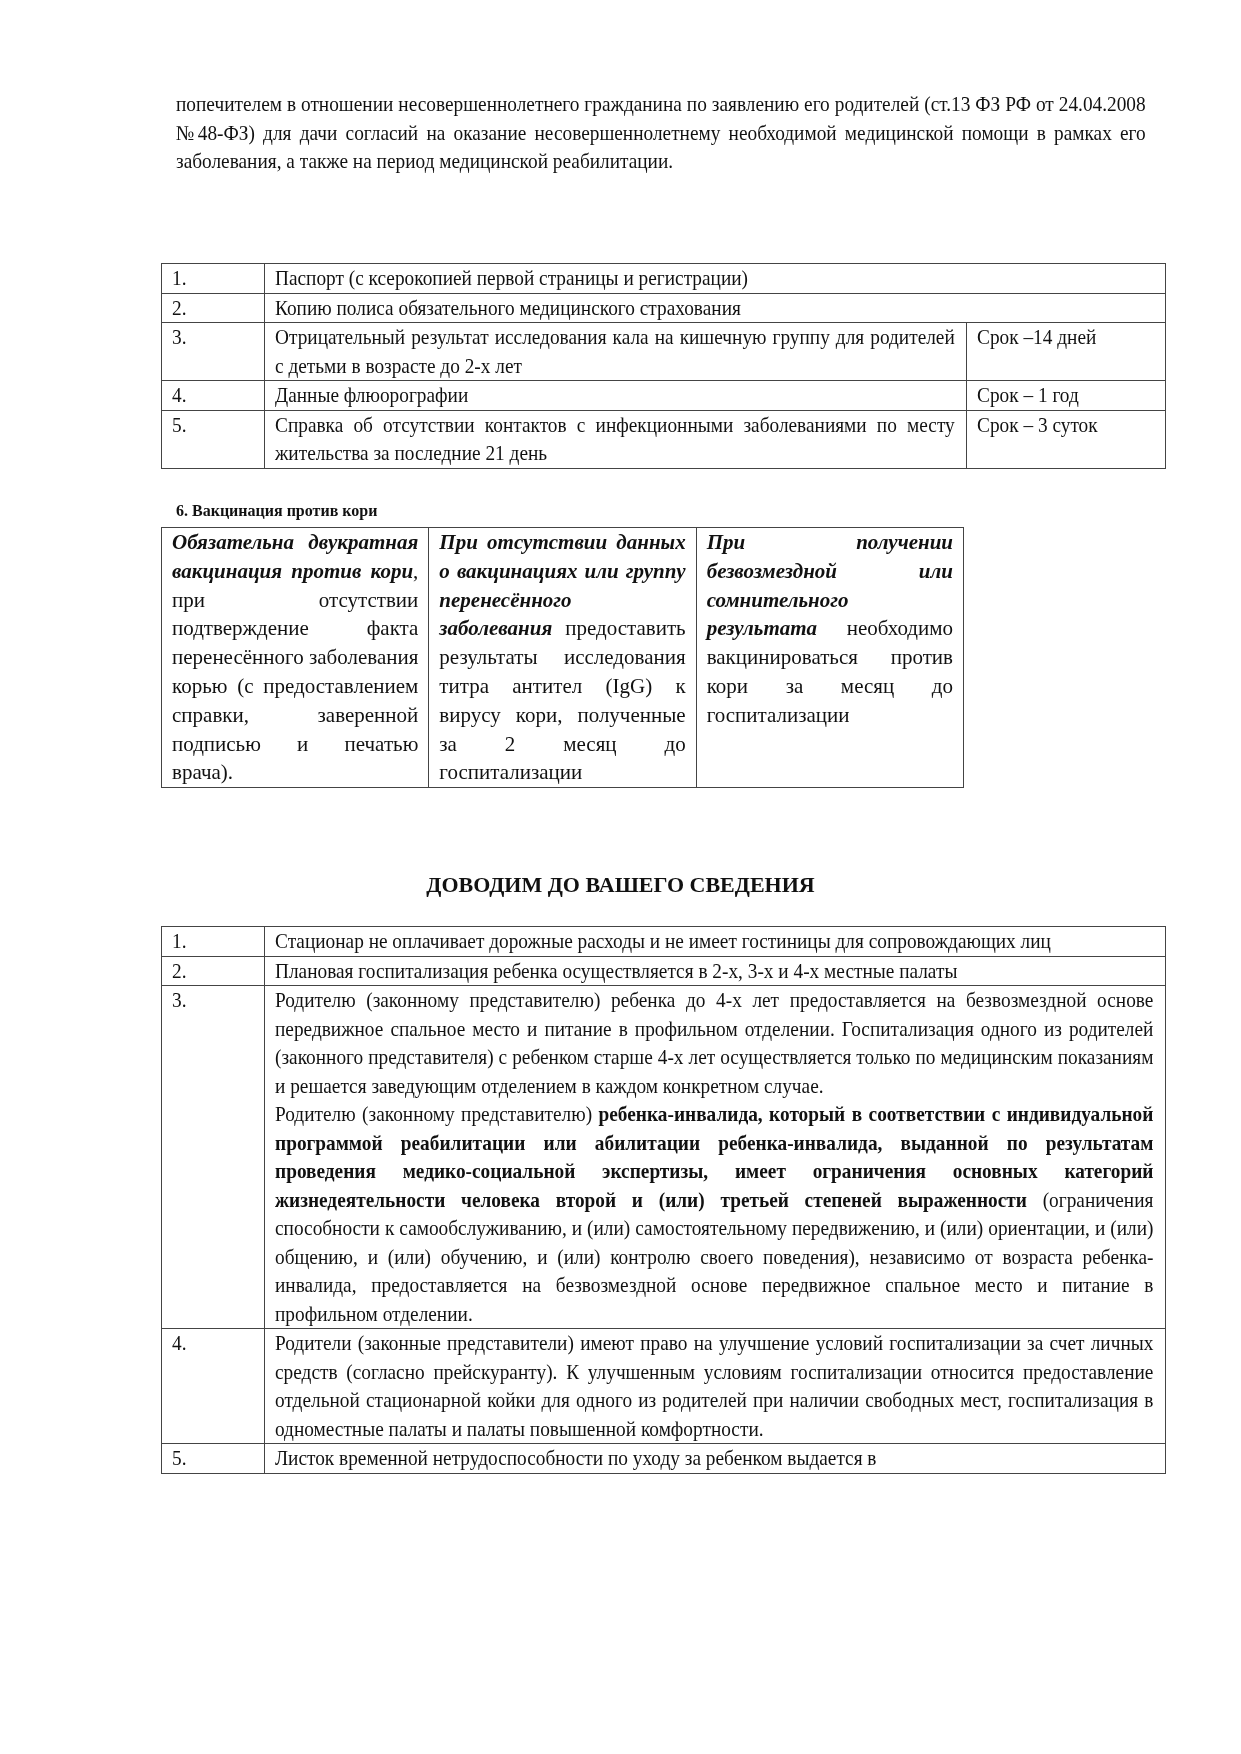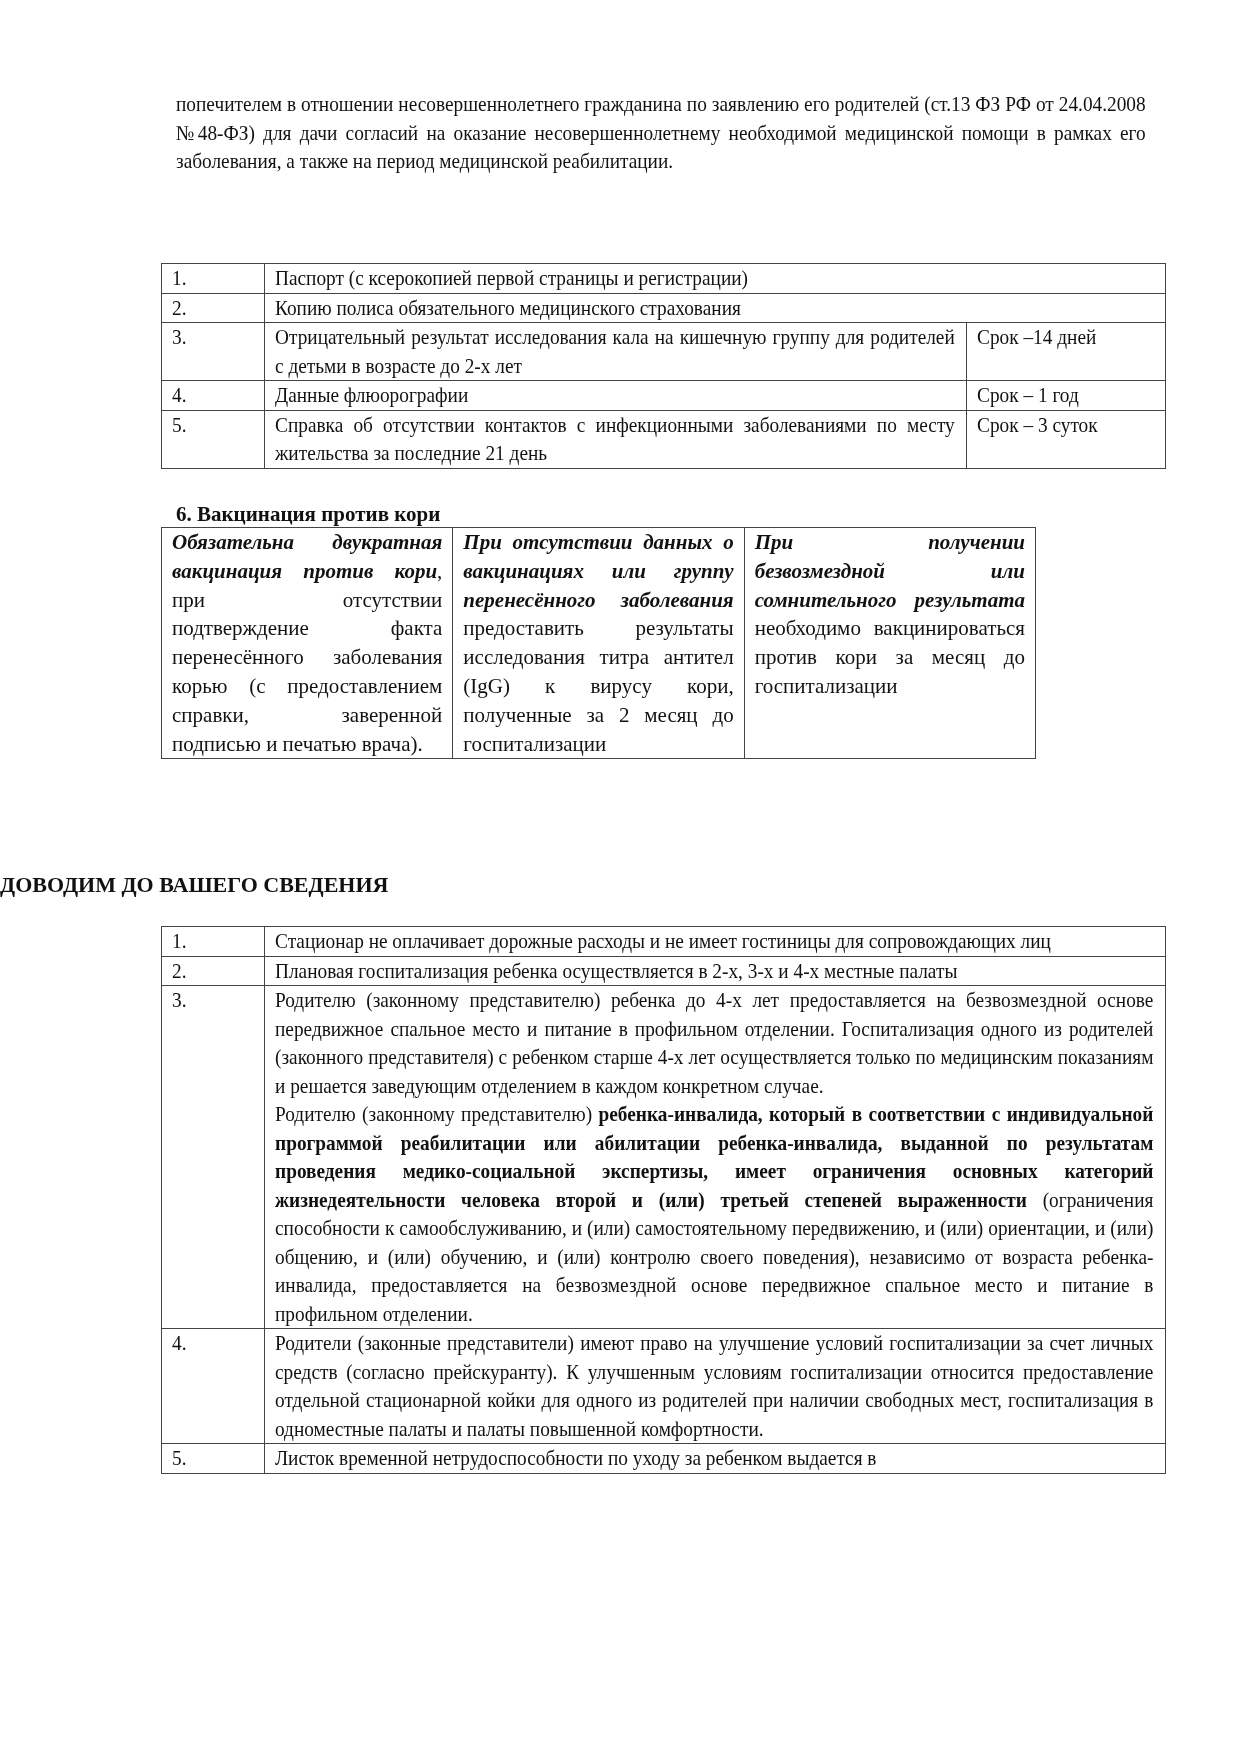--- a/index.html
+++ b/index.html
@@ -17,27 +17,27 @@
   table { border-collapse:collapse; position:absolute; }
   td {
     border:1.5px solid #444; vertical-align:top;
     font-size:21px; line-height:28.5px; padding:0 10px 0 10px;
   }
   .cond { display:block; transform:scaleX(0.92); transform-origin:left top; width:108.5%; text-align:justify; }
   .docs { left:161px; top:263px; width:1005px; }
   .docs td.num { width:82px; }
   .docs td.term { width:178px; }
   .vacc-title {
-    position:absolute; left:176px; top:502px; font-size:21px; font-weight:bold;
+    position:absolute; left:176px; top:502px; font-size:16px; font-weight:bold;
   }
-  .vacc { left:161px; top:527px; width:875px; }
+  .vacc { left:161px; top:527px; width:803px; }
   .vacc td { width:33.3%; text-align:justify; font-size:21px; line-height:28.8px; padding:0 10px; }
   .vacc td b i, .vacc td i { font-weight:bold; font-style:italic; }
   .notice-title {
-    position:absolute; left:0; width:1241px; top:872px; text-align:left;
+    position:absolute; left:0; width:1241px; top:872px; text-align:center;
     font-size:22px; font-weight:bold;
   }
   .notice { left:161px; top:926px; width:1005px; }
   .notice td.num { width:82px; }
   .notice td { text-align:justify; }
 </style>
 </head>
 <body>
 
 <div class="page">

